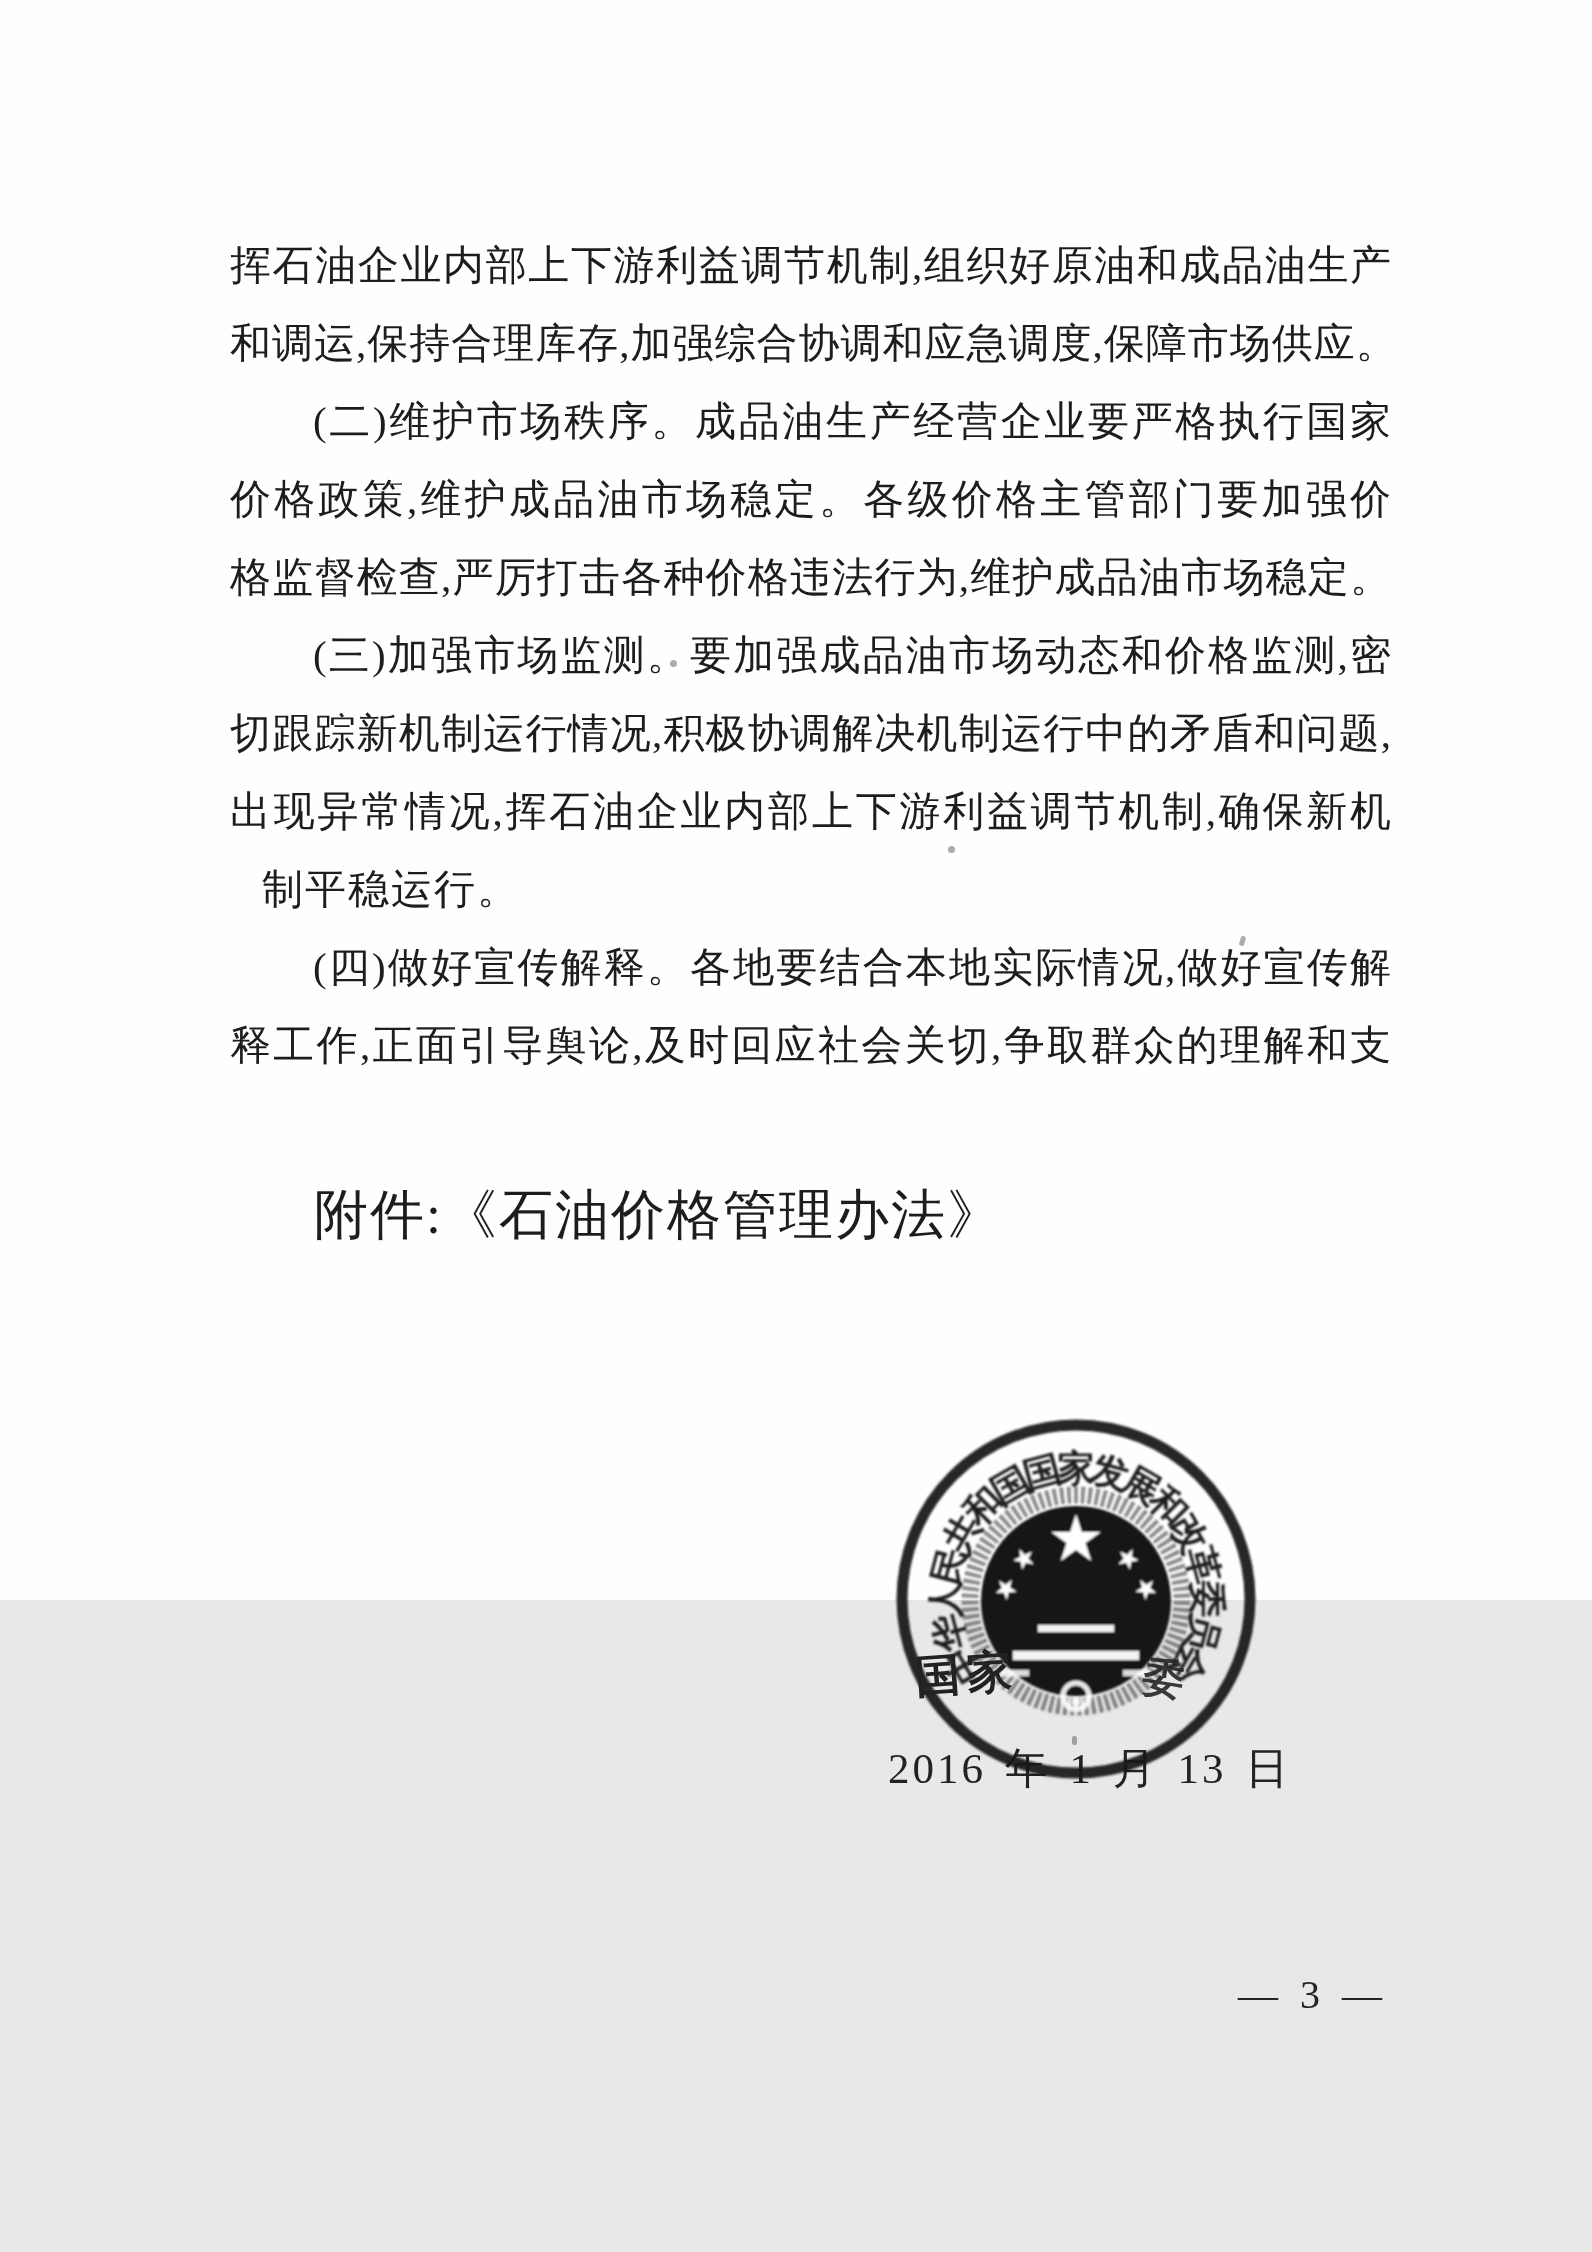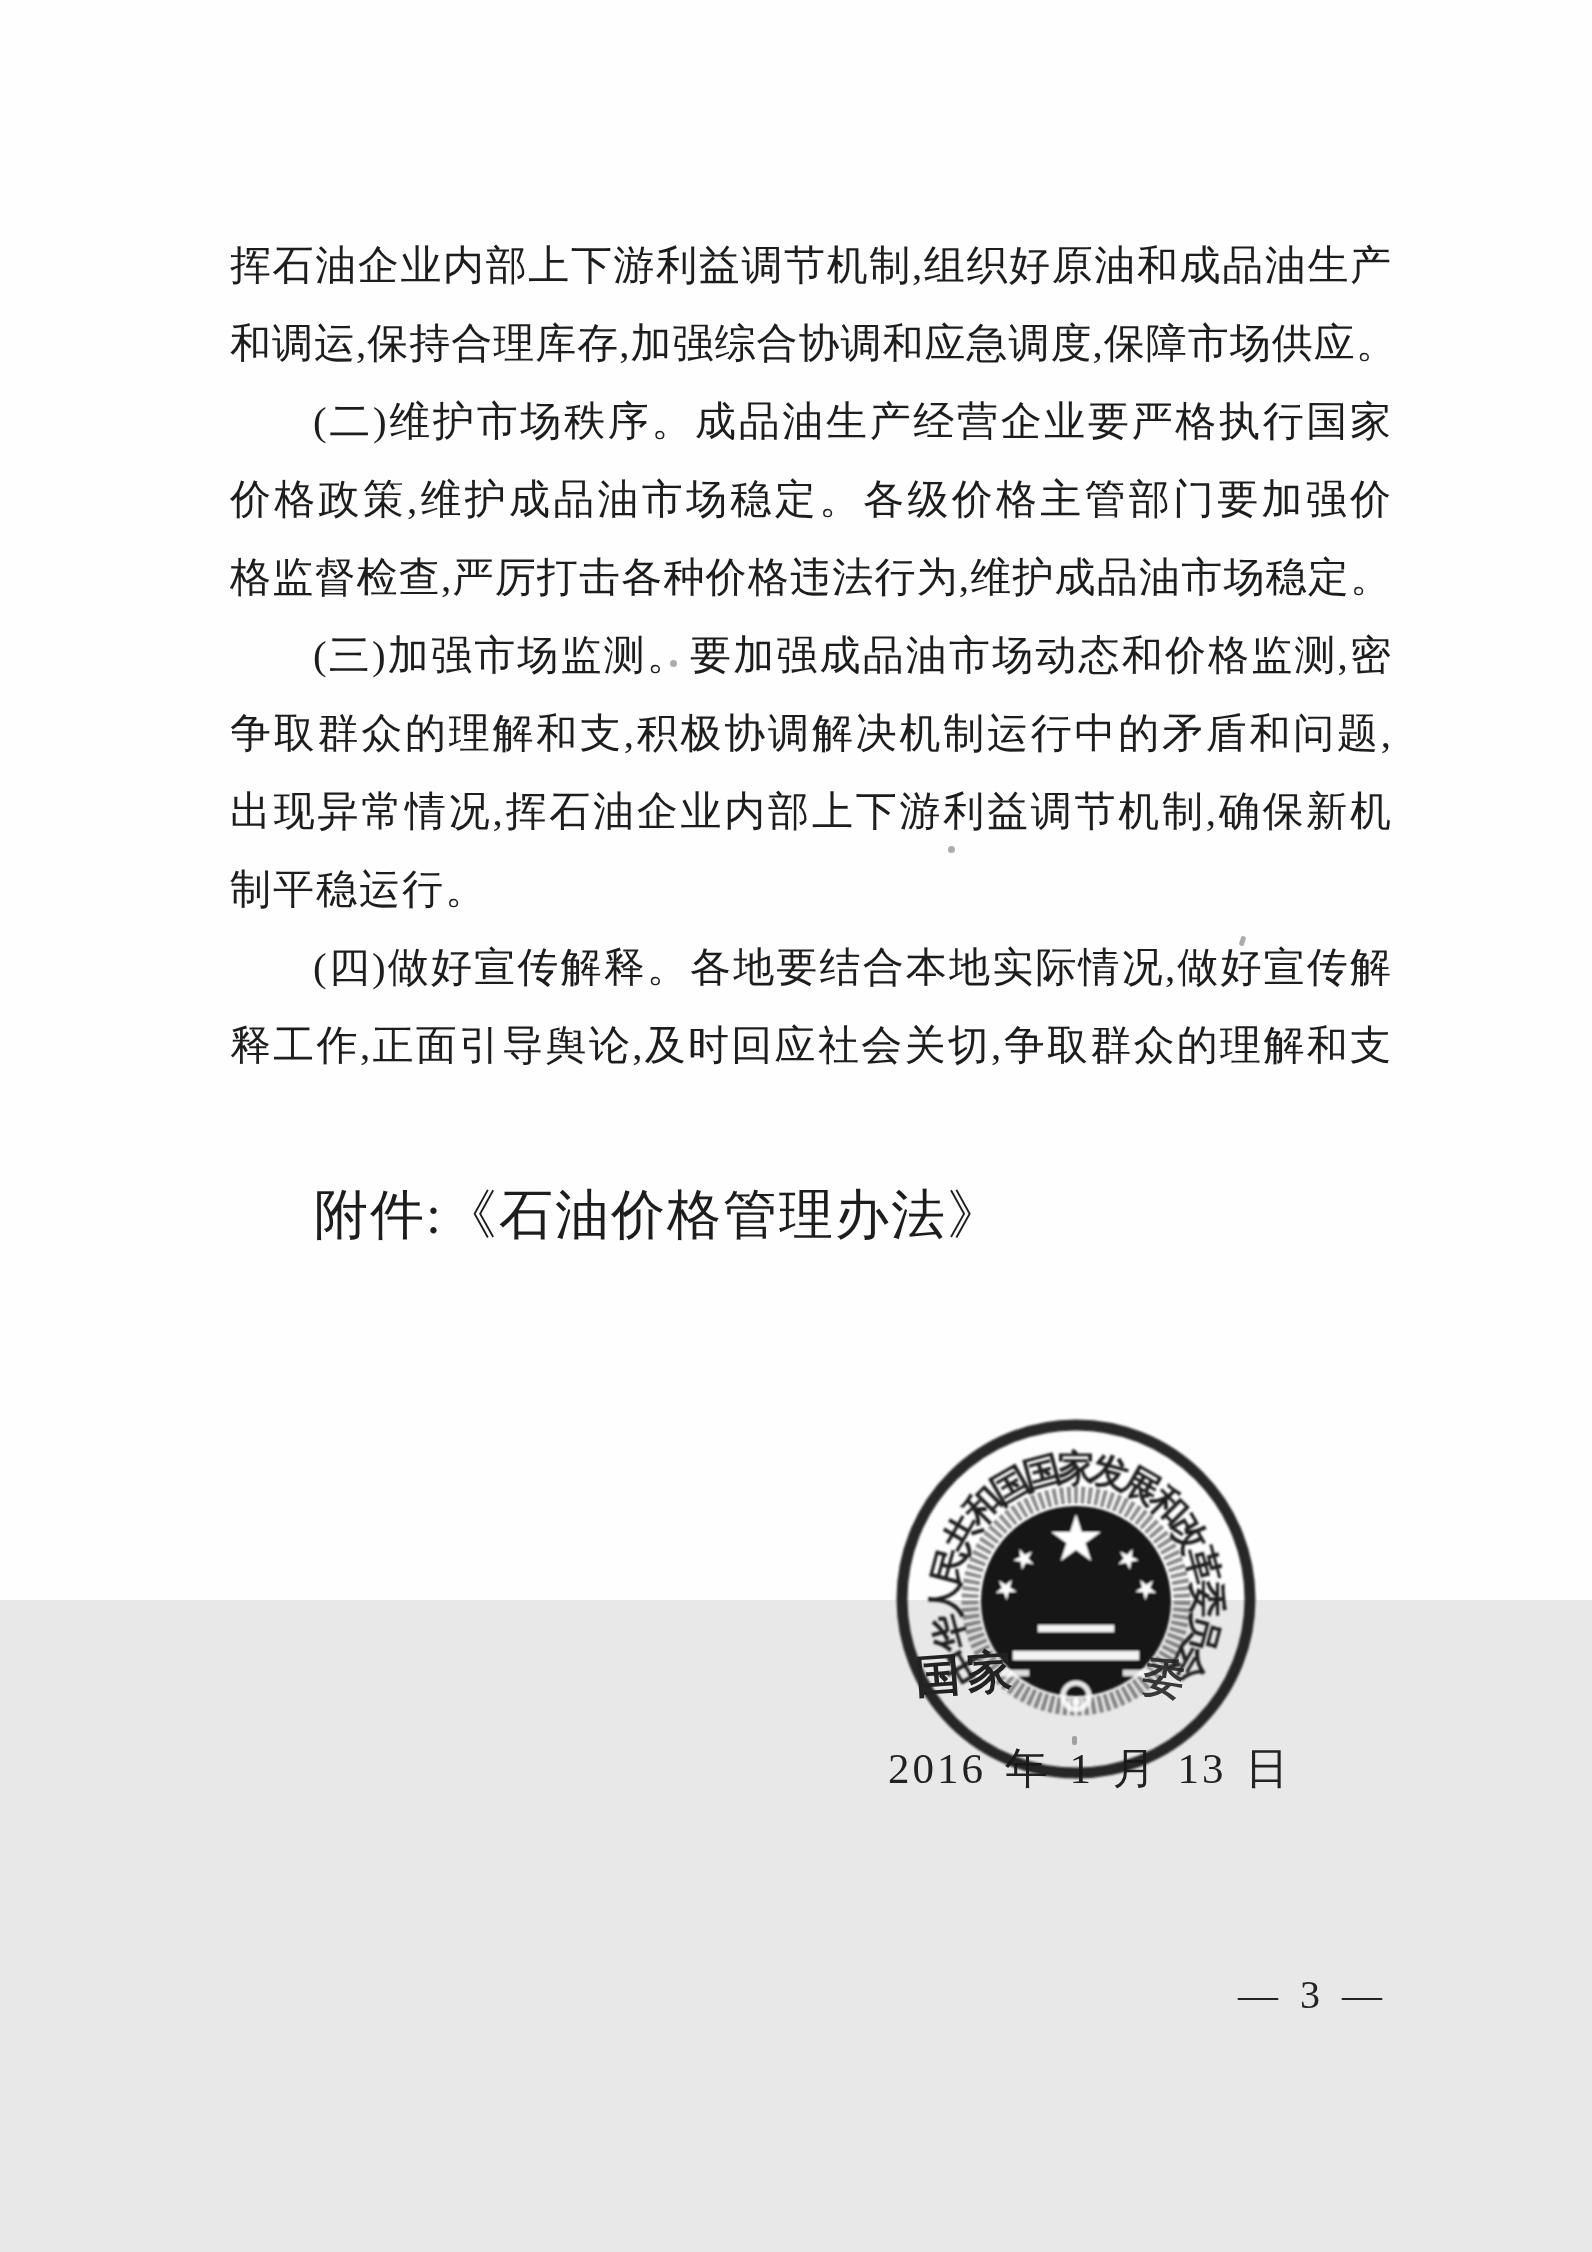--- a/index.html
+++ b/index.html
@@ -28,21 +28,21 @@
     height: 78px;
     line-height: 78px;
     font-size: 41px;
     overflow: hidden;
     white-space: nowrap;
     text-align: justify;
     text-align-last: justify;
     text-justify: inter-character;
     letter-spacing: 1px;
   }
-  .tline.last { text-align-last: left; letter-spacing: 2px; }
+  .tline.last { text-align-last: left; letter-spacing: 2px; margin-left: 32px; }
   .tline.indent { padding-left: 83px; }
   .spacer { height: 78px; }
   .attachment {
     height: 78px; line-height: 78px;
     margin-top: 14px;
     padding-left: 84px;
     font-size: 54px;
     letter-spacing: 2px;
     white-space: nowrap;
   }
@@ -110,21 +110,21 @@
   <div class="body-text">
 
     <div class="tline">挥石油企业内部上下游利益调节机制,组织好原油和成品油生产</div>
     <div class="tline">和调运,保持合理库存,加强综合协调和应急调度,保障市场供应。</div>
 
     <div class="tline indent">(二)维护市场秩序。成品油生产经营企业要严格执行国家</div>
     <div class="tline">价格政策,维护成品油市场稳定。各级价格主管部门要加强价</div>
     <div class="tline">格监督检查,严厉打击各种价格违法行为,维护成品油市场稳定。</div>
 
     <div class="tline indent">(三)加强市场监测。要加强成品油市场动态和价格监测,密</div>
-    <div class="tline">争取群众的理解和支,积极协调解决机制运行中的矛盾和问题,</div>
+    <div class="tline">切跟踪新机制运行情况,积极协调解决机制运行中的矛盾和问题,</div>
     <div class="tline">出现异常情况,挥石油企业内部上下游利益调节机制,确保新机</div>
     <div class="tline last">制平稳运行。</div>
 
     <div class="tline indent">(四)做好宣传解释。各地要结合本地实际情况,做好宣传解</div>
     <div class="tline">释工作,正面引导舆论,及时回应社会关切,争取群众的理解和支</div>
 
     <div class="spacer"></div>
     <div class="attachment">附件:《石油价格管理办法》</div>
   </div>
 

